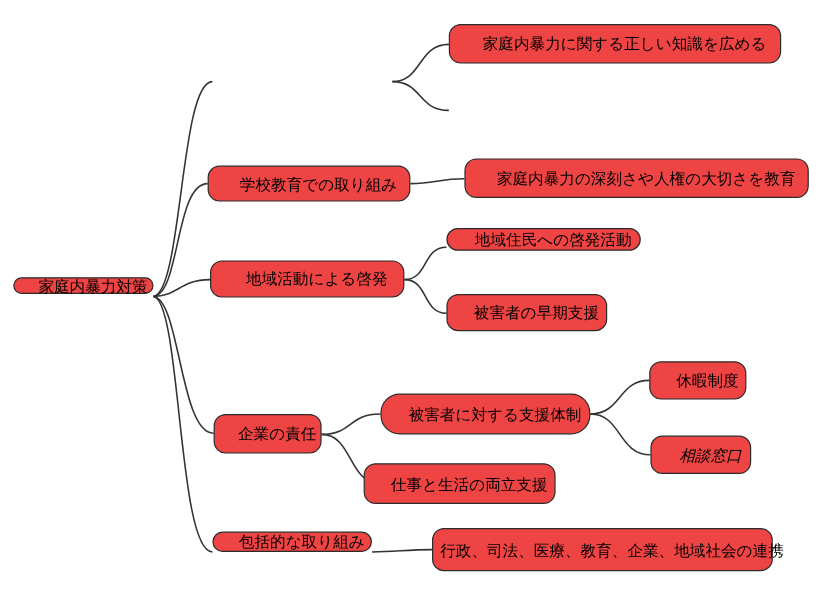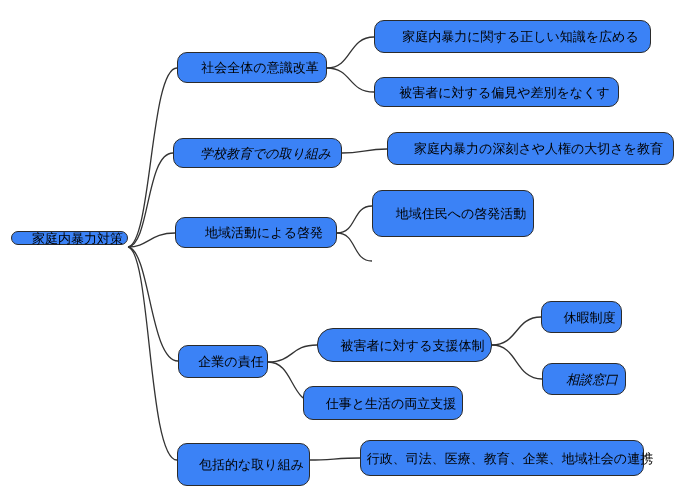--- a/index.html
+++ b/index.html
@@ -26,21 +26,21 @@
     fill: none;
     stroke: #333333;
     stroke-width: 1.3;
   }
   .node {
     position: absolute;
     box-sizing: border-box;
     display: flex;
     align-items: center;
     justify-content: center;
-    background: #3b82f6;
+    background: #ef4444;
     border: 1.4px solid #2b2b2b;
     border-radius: 10px;
     font-size: 13px;
     line-height: 1;
     color: #000000;
     white-space: nowrap;
     cursor: default;
     padding-left: 16px;
   }
 </style>
@@ -62,38 +62,37 @@
     <path d="M337,233 C357,233 352,261 372,261"></path>
     <path d="M268,362 C294,362 290,345 317,345"></path>
     <path d="M268,362 C294,362 290,403 317,403"></path>
     <path d="M492,345 C518,345 515,317 541,317"></path>
     <path d="M492,345 C518,345 515,379 542,379"></path>
     <path d="M310,460 C330,460 338,458 360,458"></path>
   </svg>
 
   <div class="node" style="left:11px; top:231px; width:117px; height:14px;">家庭内暴力対策</div>
 
-  <div class="node" style="left:177px; top:52px; width:150px; height:31px;">社会全体の意識改革</div>
 
-  <div class="node" style="left:173px; top:138px; width:169px; height:30px;font-style:italic;">学校教育での取り組み</div>
+  <div class="node" style="left:173px; top:138px; width:169px; height:30px;">学校教育での取り組み</div>
 
   <div class="node" style="left:175px; top:217px; width:162px; height:31px;text-align:center;">地域活動による啓発</div>
 
   <div class="node" style="left:178px; top:345px; width:90px; height:33px;font-family:Liberation Serif, serif;">企業の責任</div>
 
-  <div class="node" style="left:177px; top:443px; width:133px; height:43px;">包括的な取り組み</div>
+  <div class="node" style="left:177px; top:443px; width:133px; height:17px;">包括的な取り組み</div>
 
   <div class="node" style="left:374px; top:20px; width:277px; height:33px;">家庭内暴力に関する正しい知識を広める</div>
 
-  <div class="node" style="left:374px; top:77px; width:245px; height:30px;">被害者に対する偏見や差別をなくす</div>
 
   <div class="node" style="left:387px; top:132px; width:287px; height:33px;">家庭内暴力の深刻さや人権の大切さを教育</div>
 
-  <div class="node" style="left:372px; top:190px; width:162px; height:47px;">地域住民への啓発活動</div>
+  <div class="node" style="left:372px; top:190px; width:162px; height:19px;">地域住民への啓発活動</div>
 
+  <div class="node" style="left:372px; top:245px; width:134px; height:31px;">被害者の早期支援</div>
 
   <div class="node" style="left:317px; top:328px; width:175px; height:34px;border-radius:16px;">被害者に対する支援体制</div>
 
   <div class="node" style="left:303px; top:386px; width:160px; height:34px;">仕事と生活の両立支援</div>
 
   <div class="node" style="left:541px; top:301px; width:81px; height:32px;">休暇制度</div>
 
   <div class="node" style="left:542px; top:363px; width:84px; height:32px;font-style:italic;">相談窓口</div>
 
   <div class="node" style="left:360px; top:440px; width:284px; height:36px;">行政、司法、医療、教育、企業、地域社会の連携</div>

